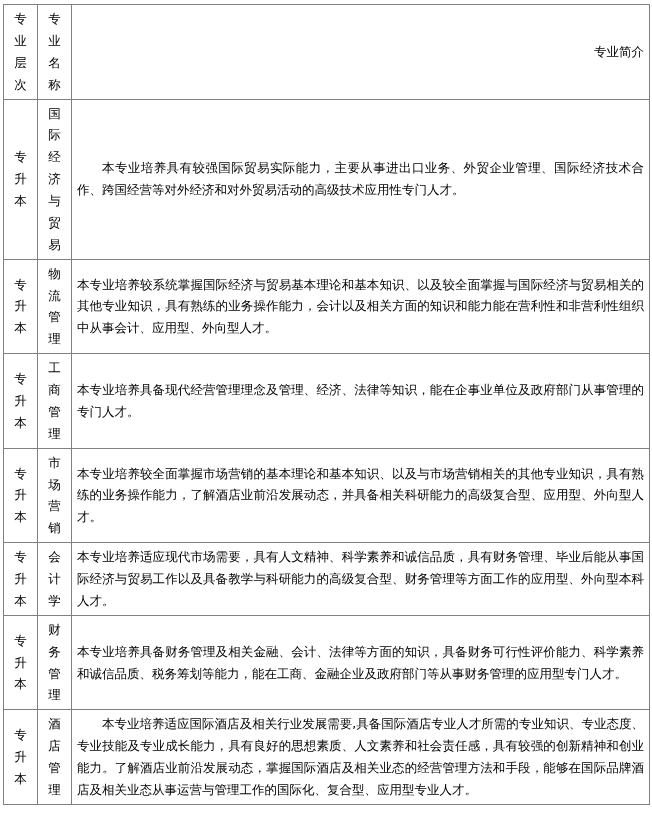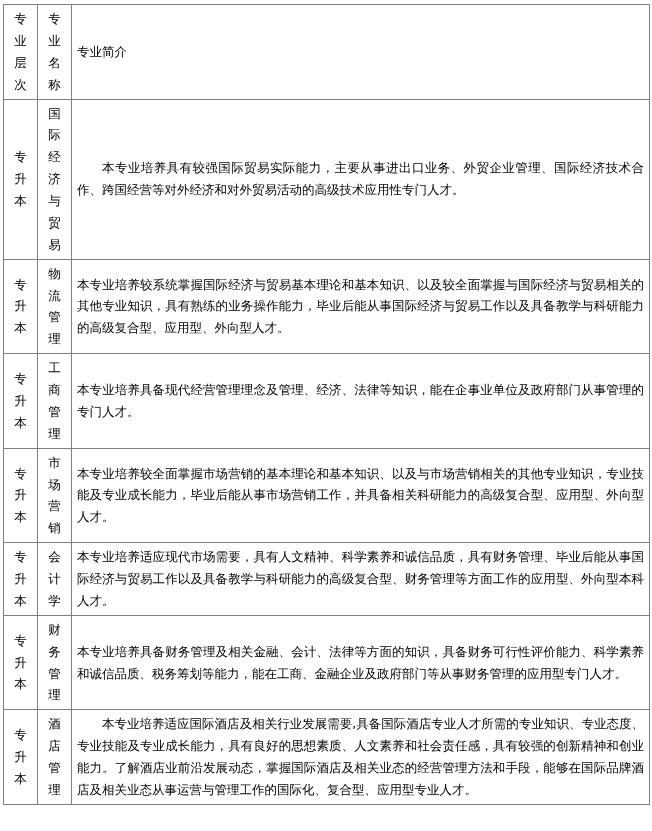--- a/index.html
+++ b/index.html
@@ -43,21 +43,21 @@
     font-size: 12.5px;
     line-height: 1.5;
     letter-spacing: 0;
     padding: 8px 2px;
   }
   .vhead .vchar {
     display: block;
     text-align: center;
   }
   .head-desc {
-    text-align: left;
+    text-align: right;
     font-size: 12.5px;
   }
   
   .vcell {
     text-align: center;
     font-size: 12.5px;
     line-height: 1.62;
     padding: 6px 2px;
   }
   .vcell .vchar {
@@ -125,21 +125,21 @@
             <span class="vchar">专</span>
             <span class="vchar">升</span>
             <span class="vchar">本</span>
           </td>
         <td class="vcell">
             <span class="vchar">物</span>
             <span class="vchar">流</span>
             <span class="vchar">管</span>
             <span class="vchar">理</span>
           </td>
-        <td class="desc">本专业培养较系统掌握国际经济与贸易基本理论和基本知识、以及较全面掌握与国际经济与贸易相关的其他专业知识，具有熟练的业务操作能力，毕业后能从事国际经济与贸易工作以及具备教学与科研能力的高级复合型、应用型、外向型人才。</td>
+        <td class="desc">本专业培养较系统掌握国际经济与贸易基本理论和基本知识、以及较全面掌握与国际经济与贸易相关的其他专业知识，具有熟练的业务操作能力，会计以及相关方面的知识和能力能在营利性和非营利性组织中从事会计、应用型、外向型人才。</td>
       </tr>
       <tr>
         <td class="vcell">
             <span class="vchar">专</span>
             <span class="vchar">升</span>
             <span class="vchar">本</span>
           </td>
         <td class="vcell">
             <span class="vchar">工</span>
             <span class="vchar">商</span>
@@ -153,21 +153,21 @@
             <span class="vchar">专</span>
             <span class="vchar">升</span>
             <span class="vchar">本</span>
           </td>
         <td class="vcell">
             <span class="vchar">市</span>
             <span class="vchar">场</span>
             <span class="vchar">营</span>
             <span class="vchar">销</span>
           </td>
-        <td class="desc">本专业培养较全面掌握市场营销的基本理论和基本知识、以及与市场营销相关的其他专业知识，专业技能及专业成长能力，毕业后能从事市场营销工作，并具备相关科研能力的高级复合型、应用型、外向型人才。</td>
+        <td class="desc">本专业培养较全面掌握市场营销的基本理论和基本知识、以及与市场营销相关的其他专业知识，具有熟练的业务操作能力，了解酒店业前沿发展动态，并具备相关科研能力的高级复合型、应用型、外向型人才。</td>
       </tr>
       <tr>
         <td class="vcell">
             <span class="vchar">专</span>
             <span class="vchar">升</span>
             <span class="vchar">本</span>
           </td>
         <td class="vcell">
             <span class="vchar">会</span>
             <span class="vchar">计</span>

